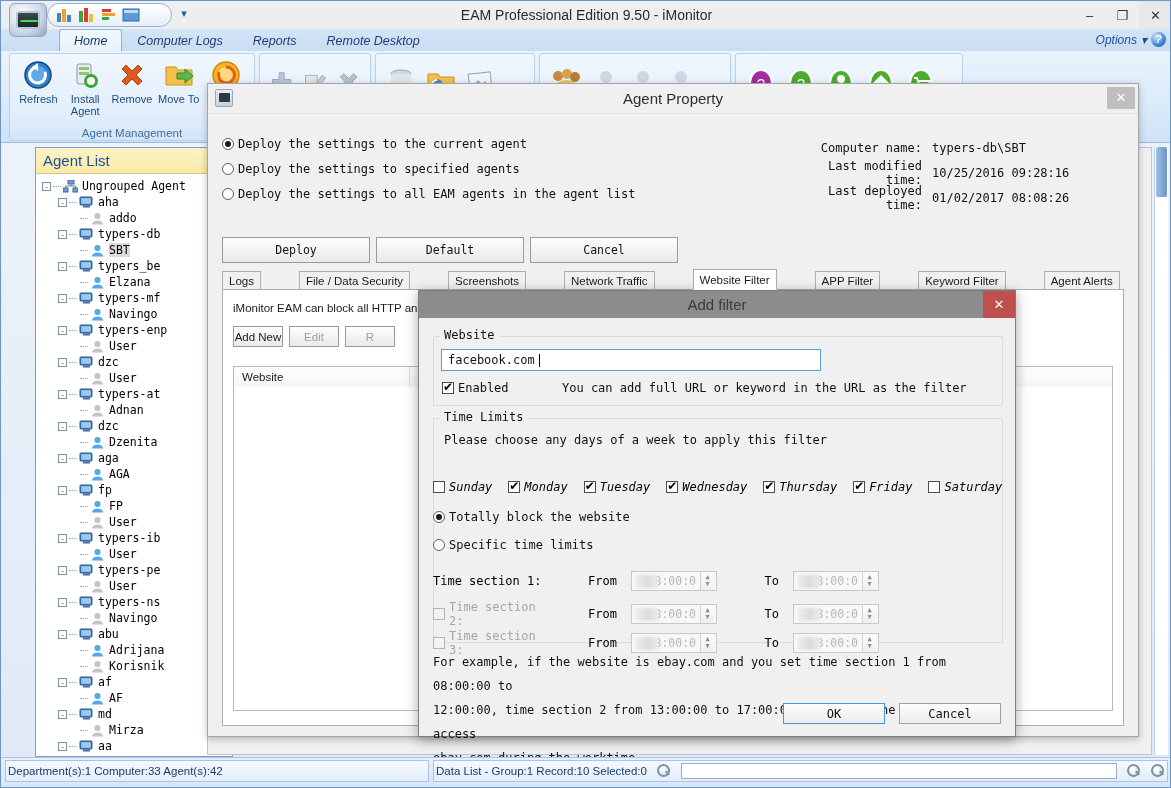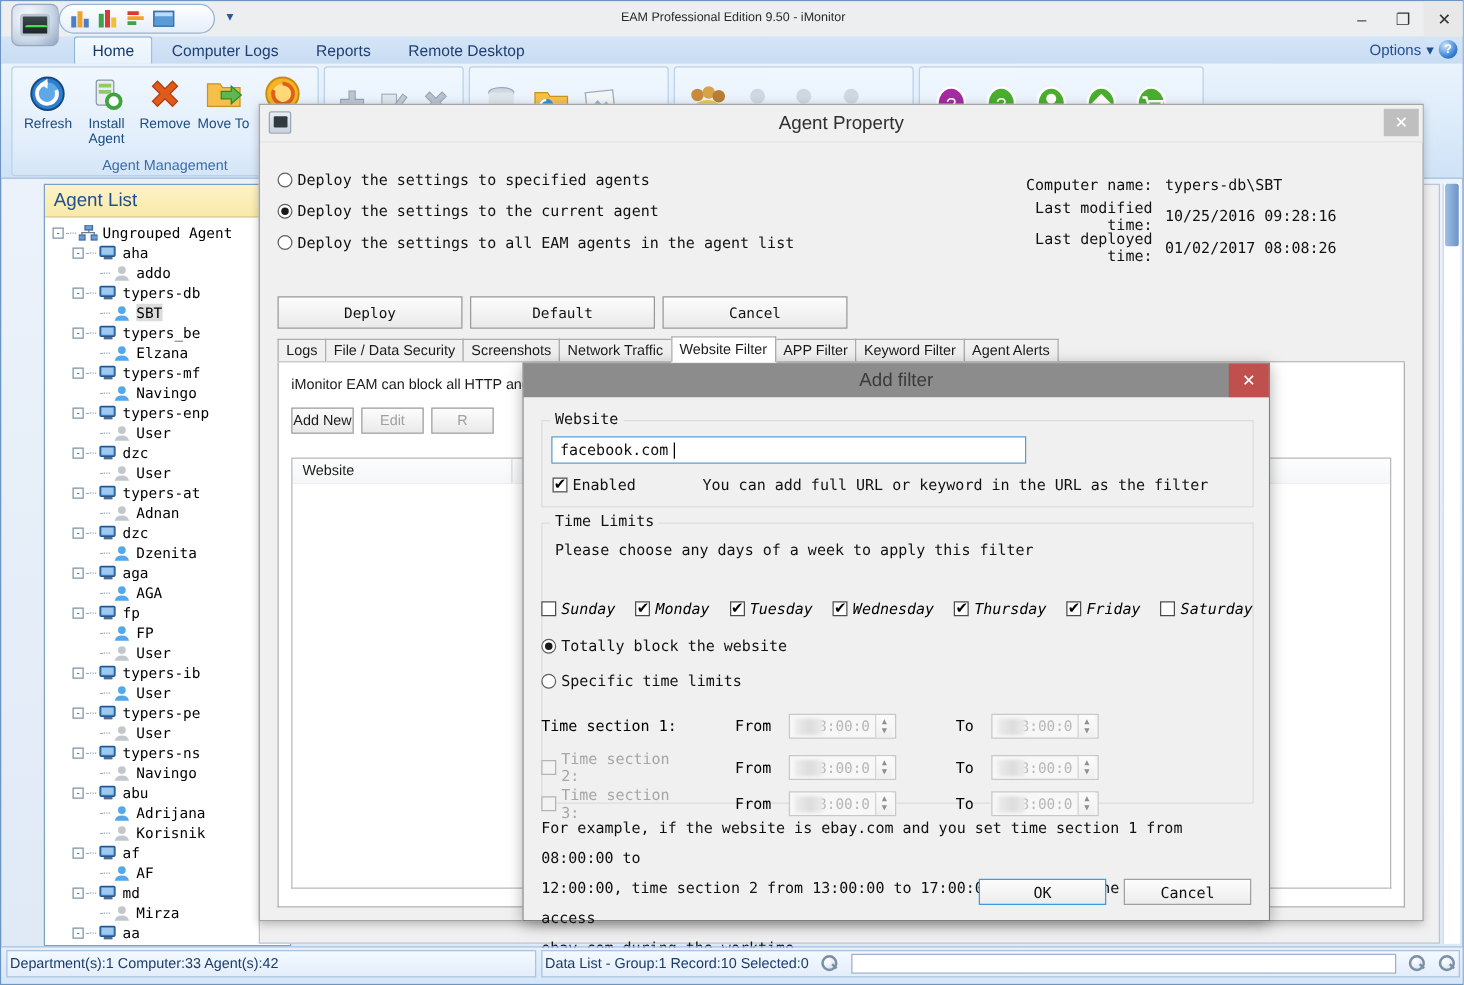--- a/index.html
+++ b/index.html
@@ -20,21 +20,21 @@
   }
 
   
   .titlebar {
     position: absolute; left: 0; top: 0; width: 1171px; height: 28px;
     background: #eceef0;
     display: flex; align-items: center;
   }
   .titlebar .caption {
     position: absolute; left: 0; right: 0; text-align: center;
-    font-size: 10px; color: #2a2a2a; line-height: 28px;
+    font-size: 14px; color: #2a2a2a; line-height: 28px;
   }
   .qat {
     position: absolute; left: 46px; top: 2px;
     height: 24px; width: 125px;
     border: 1px solid #9ab4d4; border-radius: 12px;
     background: linear-gradient(180deg,#ffffff 0%,#e5eefa 100%);
     display: flex; align-items: center; gap: 4px; padding-left: 8px;
   }
   .qat-ico { width: 18px; height: 16px; display:block; }
   .qat-more {
@@ -63,20 +63,21 @@
   .winbtn {
     width: 33px; height: 28px; display: flex; align-items: center; justify-content: center;
     color: #333; font-size: 13px;
   }
   .winbtn.close { background: #e8e8e8; }
 
   
   .ribbonbar {
     position: absolute; left: 0; top: 28px; width: 1171px; height: 22px;
     background: linear-gradient(180deg,#d5e5f7 0%,#c8dcf3 100%);
+    font-style: italic;
   }
   .rtabs { position: absolute; left: 58px; top: 0; display: flex; height: 22px; }
   .rtab {
     padding: 0 14px; line-height: 22px; font-size: 12.5px; color: #1f3f73;
     border: 1px solid transparent; border-bottom: none;
   }
   .rtab.active {
     background: linear-gradient(180deg,#f2f8fe 0%,#e8f2fc 100%);
     border-color: #8fb3d9; border-radius: 3px 3px 0 0; color: #143a6b;
   }
@@ -206,20 +207,21 @@
     font-family:"DejaVu Sans Mono", monospace; font-size: 11.5px; color: #111;
     display:flex; align-items:center; justify-content:center;
   }
   .btn.w148 { width: 148px; }
 
   
   .tabstrip {
     position: absolute; left: 14px; right: 14px; top: 155px; height: 20px;
     display: flex; align-items: flex-end;
     border-bottom: 1px solid #adadad;
+    gap: 39px;
   }
   .tab {
     height: 18px; padding: 0 6px; line-height: 18px; font-size: 11.5px;
     border: 1px solid #adadad; border-bottom: none; background: #f0f0f0;
     color: #1b1b1b; margin-right: -1px;
   }
   .tab.active {
     background: #fff; height: 21px; line-height: 21px; position: relative; top: 1px;
     border-bottom: 1px solid #fff; z-index: 2;
   }
@@ -889,26 +891,26 @@
   <div class="apdlg">
     <div class="dtitle">
       <div class="dico"></div>
       <div class="txt">Agent Property</div>
       <div class="dclose">✕</div>
     </div>
     <div class="apbody">
 
       <div class="radios">
         <div class="radline">
+          <span class="radio on"></span>
+          <span class="monotxt">Deploy the settings to the current agent</span>
+        </div>
+        <div class="radline">
           <span class="radio"></span>
           <span class="monotxt">Deploy the settings to specified agents</span>
-        </div>
-        <div class="radline">
-          <span class="radio on"></span>
-          <span class="monotxt">Deploy the settings to the current agent</span>
         </div>
         <div class="radline">
           <span class="radio"></span>
           <span class="monotxt">Deploy the settings to all EAM agents in the agent list</span>
         </div>
       </div>
 
       <div class="infogrid">
         <div class="inforow">
           <span class="infolbl">Computer name:</span>

